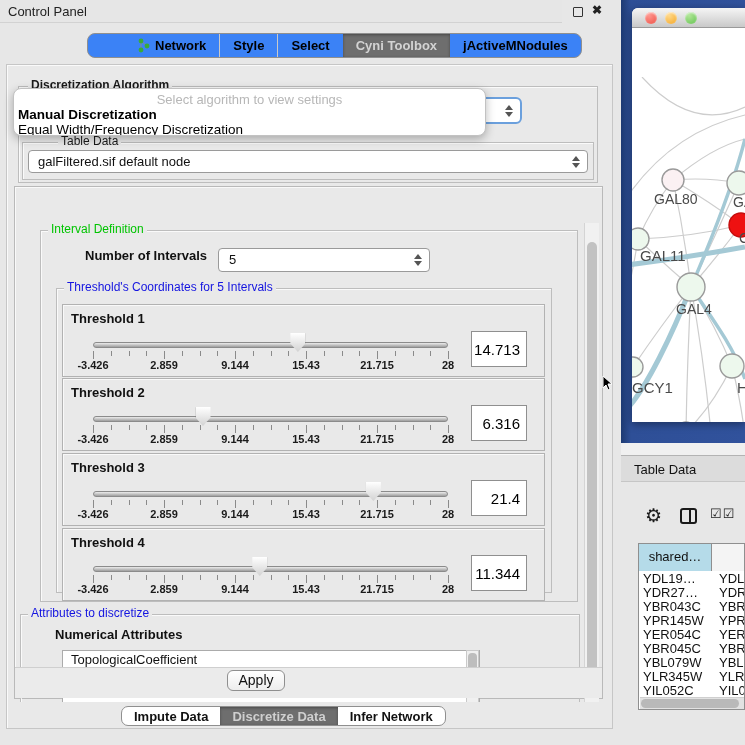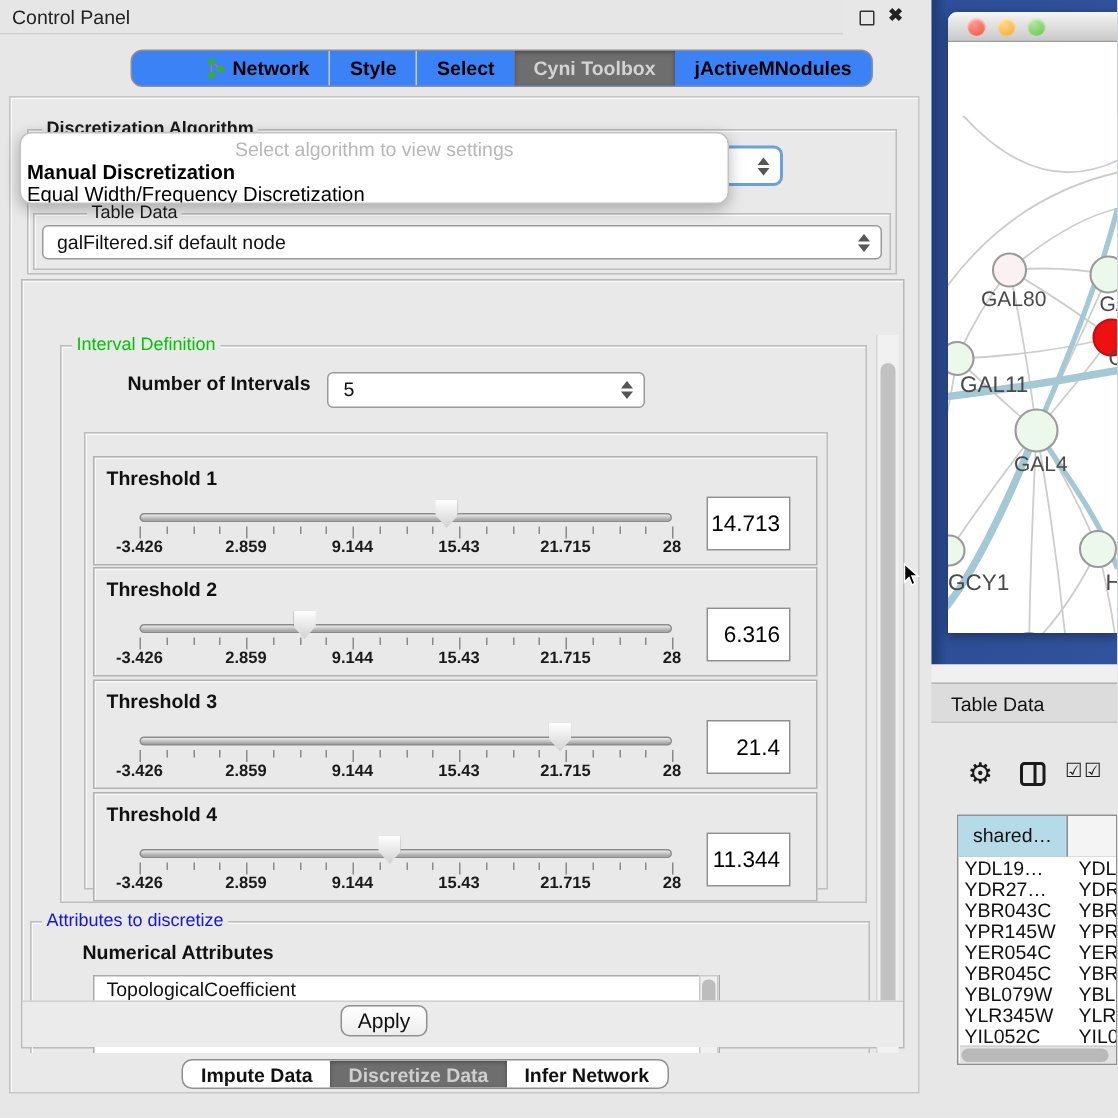--- a/index.html
+++ b/index.html
@@ -164,20 +164,21 @@
     <div class="grouptitle" id="id-title">Interval Definition</div>
     <div id="ni-label">Number of Intervals</div>
     <div id="ni-combo">
       <span>5</span>
       <span class="spin">
           <i class="up"></i>
           <i class="dn"></i>
         </span>
     </div>
     <div id="th-group"></div>
+    <div class="grouptitle" id="th-title">Threshold's Coordinates for 5 Intervals</div>
     <div id="th-rows">
         <div class="th-panel" style="top: 81px;">
           <div class="th-name">Threshold 1</div>
           <div class="sl-track"></div>
           <div class="sl-handle" style="left:227.4px;"></div>
           <div class="sl-ticks">
             <span class="tick" style="left:0.0px;height:8px;"></span>
             <span class="tick" style="left:17.8px;height:5px;"></span>
             <span class="tick" style="left:35.5px;height:5px;"></span>
             <span class="tick" style="left:53.3px;height:5px;"></span>

